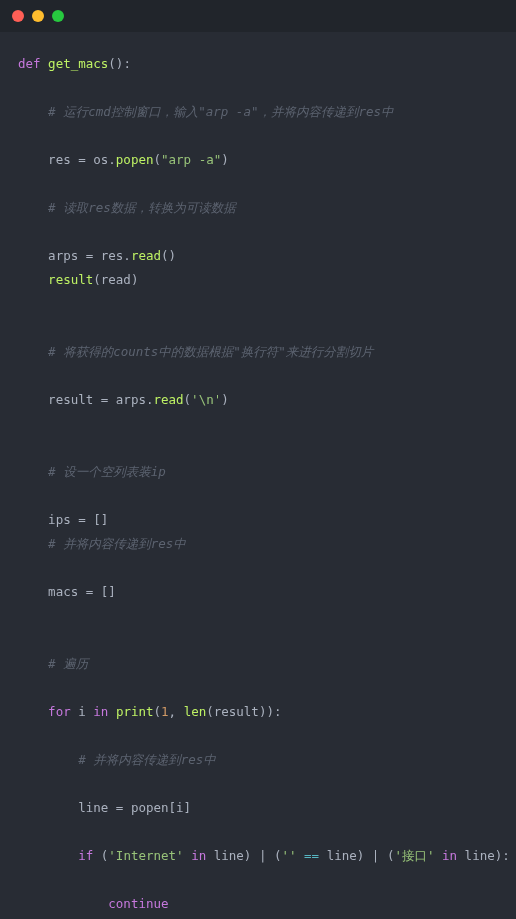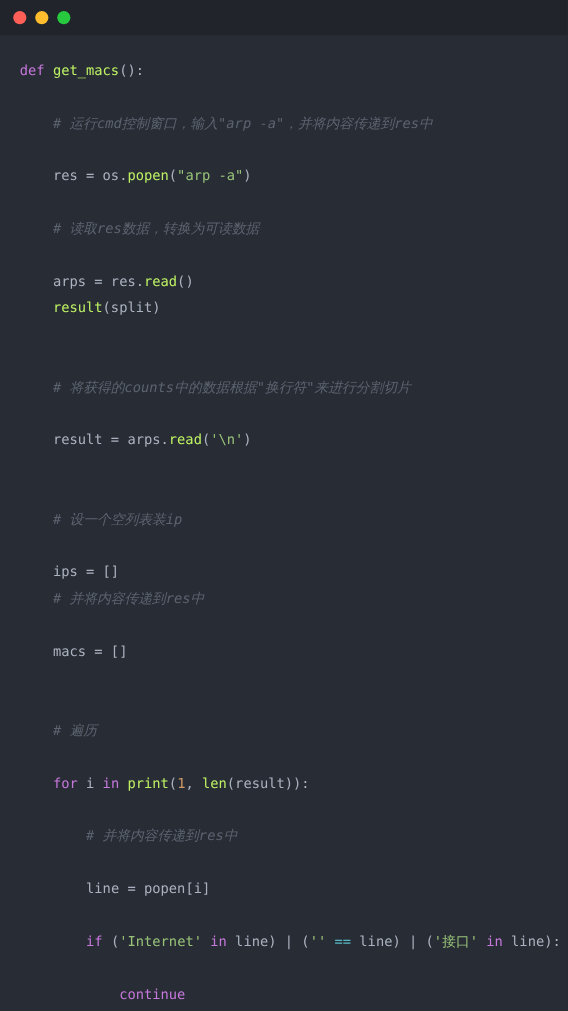--- a/index.html
+++ b/index.html
@@ -58,21 +58,21 @@
 
 <pre class="code"><span class="kw">def</span> <span class="fn">get_macs</span><span class="pl">():</span>
 
     <span class="cm"># 运行cmd控制窗口，输入"arp -a"，并将内容传递到res中</span>
 
     <span class="pl">res = os.</span><span class="fn">popen</span>(<span class="str">"arp -a"</span>)
 
     <span class="cm"># 读取res数据，转换为可读数据</span>
 
     <span class="pl">arps = res.</span><span class="fn">read</span><span class="pl">()</span>
-    <span class="fn">result</span><span class="pl">(split)</span>
+    <span class="fn">result</span><span class="pl">(read)</span>
 
 
     <span class="cm"># 将获得的counts中的数据根据"换行符"来进行分割切片</span>
 
     <span class="pl">result = arps.</span><span class="fn">read</span>(<span class="str">'\n'</span>)
 
 
     <span class="cm"># 设一个空列表装ip</span>
 
     <span class="pl">ips = []</span>

